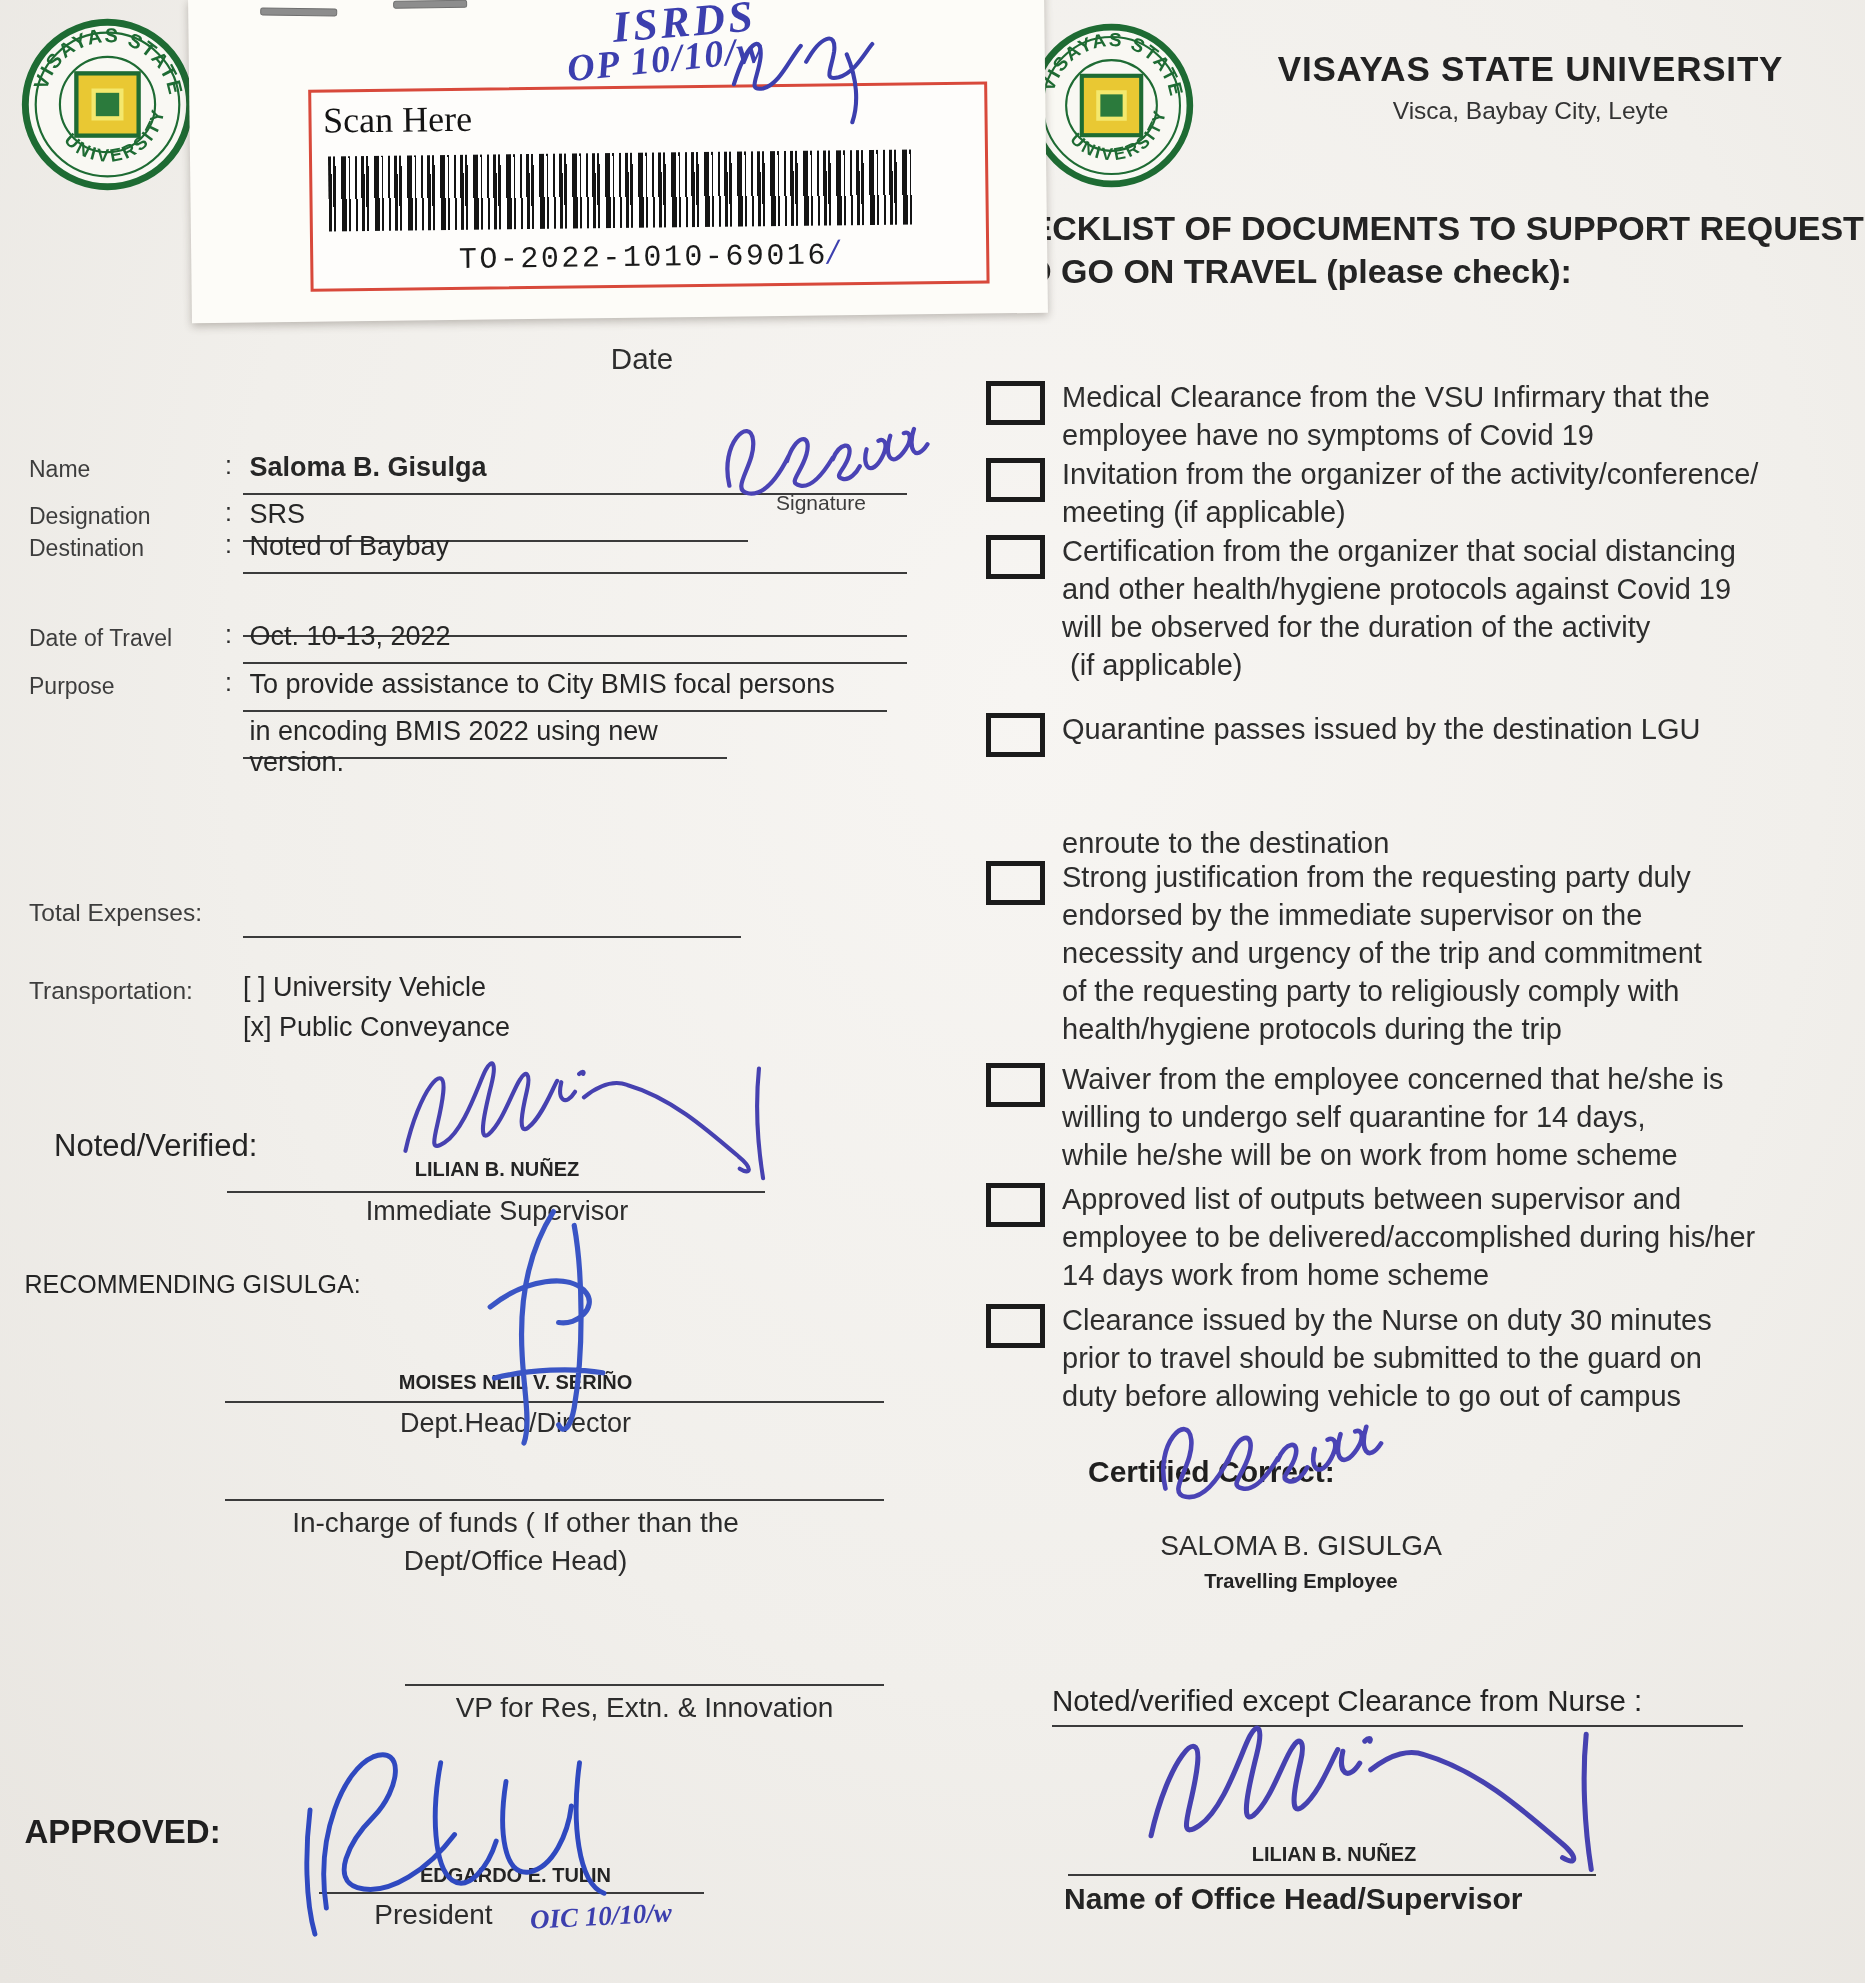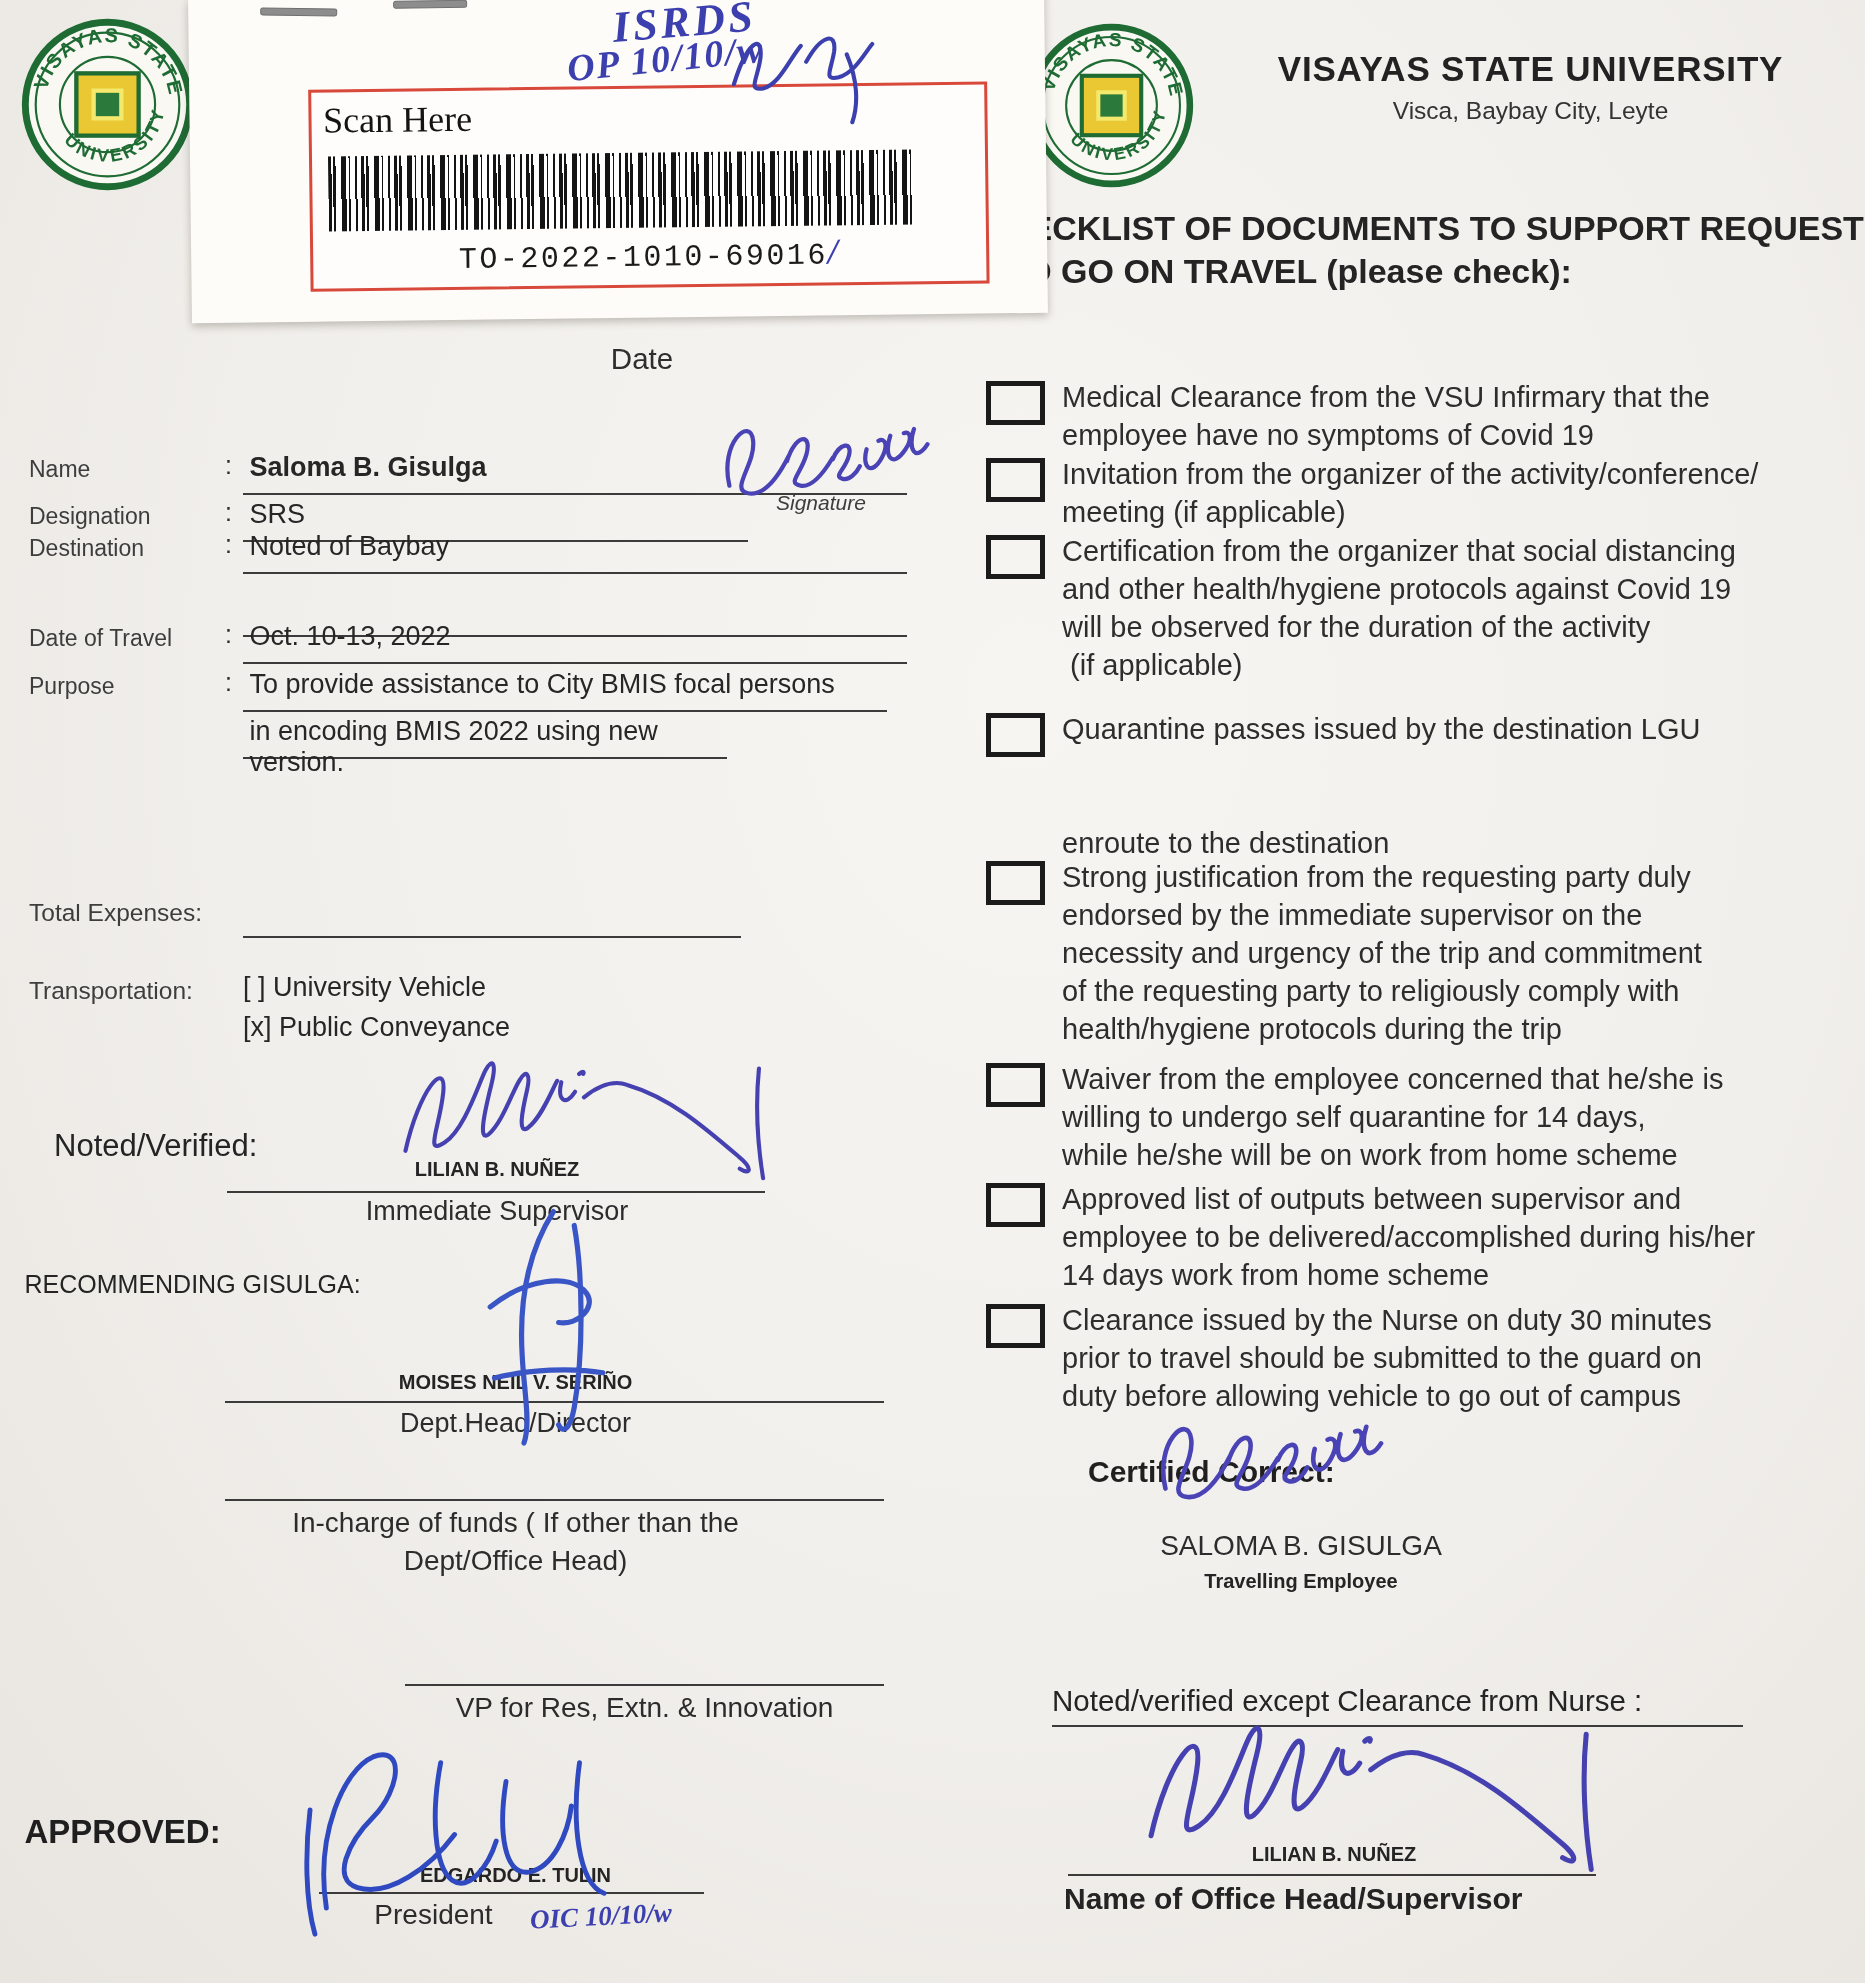--- a/index.html
+++ b/index.html
@@ -45,21 +45,21 @@
   .chk-title{position:absolute;left:1005px;width:859px;text-align:left;font-size:34px;font-weight:bold;color:#242424;}
 
   
   .frow{position:absolute;left:29px;height:44px;width:917px;}
   .flbl{position:absolute;left:0;top:9.8px;font-size:23px;color:#3d3d3d;}
   .wlbl{font-size:24.5px;}
   .fcolon{position:absolute;left:196px;top:4.9px;font-size:25px;}
   .fval{position:absolute;left:214px;top:0;height:41px;border-bottom:2.5px solid #3b3b3b;font-size:27px;
     padding:5.7px 0 0 6.5px;color:#262626;}
   .ftext{position:absolute;left:214px;top:4.9px;font-size:27px;color:#262626;}
-  .sig-label{position:absolute;left:776px;top:491px;font-size:21px;color:#3d3d3d;font-style:italic;}
+  .sig-label{position:absolute;left:776px;top:491px;font-size:21px;color:#3d3d3d;}
 
   .biglabel{font-size:31px;color:#242424;margin-left:28px;}
   .name-line{font-size:20px;font-weight:bold;color:#242424;text-align:center;}
   .title-line{font-size:27px;color:#2c2c2c;text-align:center;}
 
   
   .citem{position:absolute;left:986px;width:882px;}
   .cbox{position:absolute;left:0;top:2.5px;width:49px;height:34px;border:5.7px solid #1b1b1b;background:transparent;}
   .ctext{margin-left:76px;font-size:29px;line-height:38px;color:#2d2d2d;white-space:pre-line;}
 

